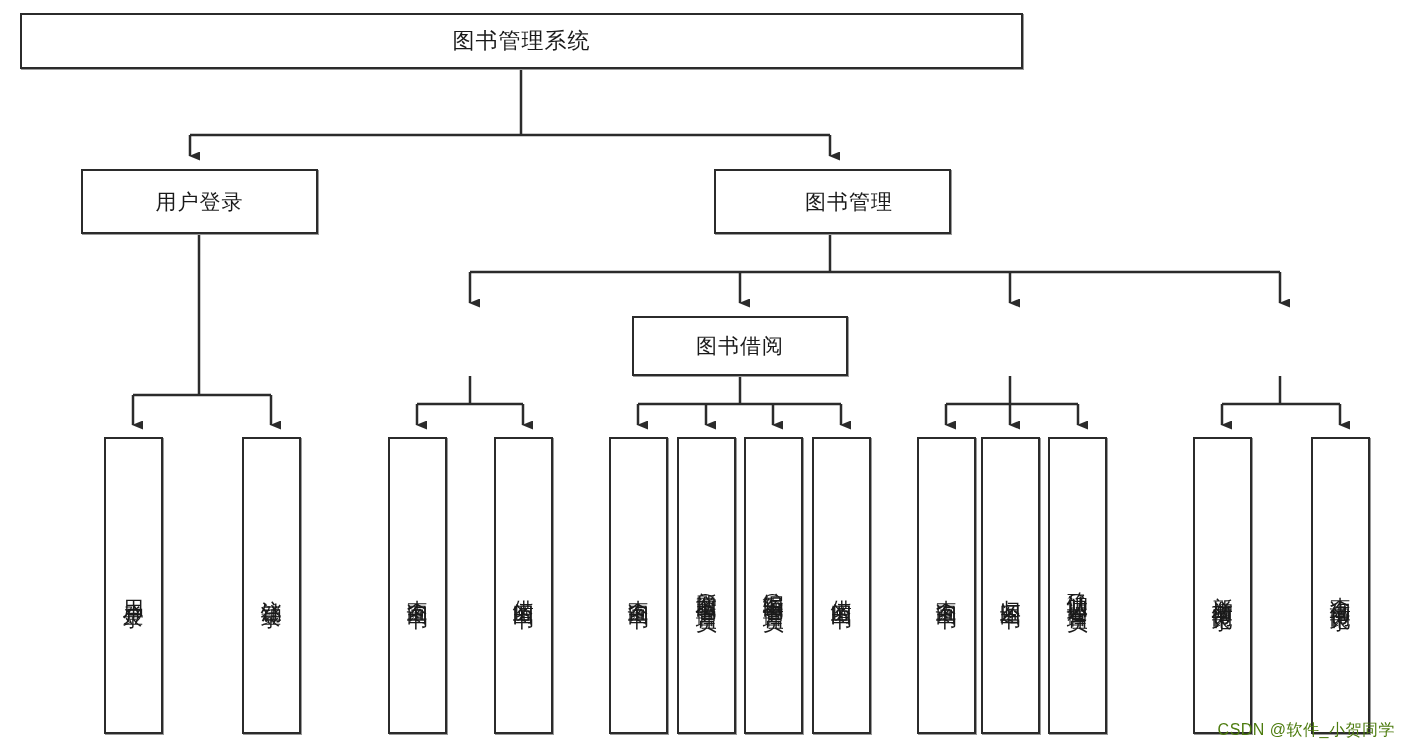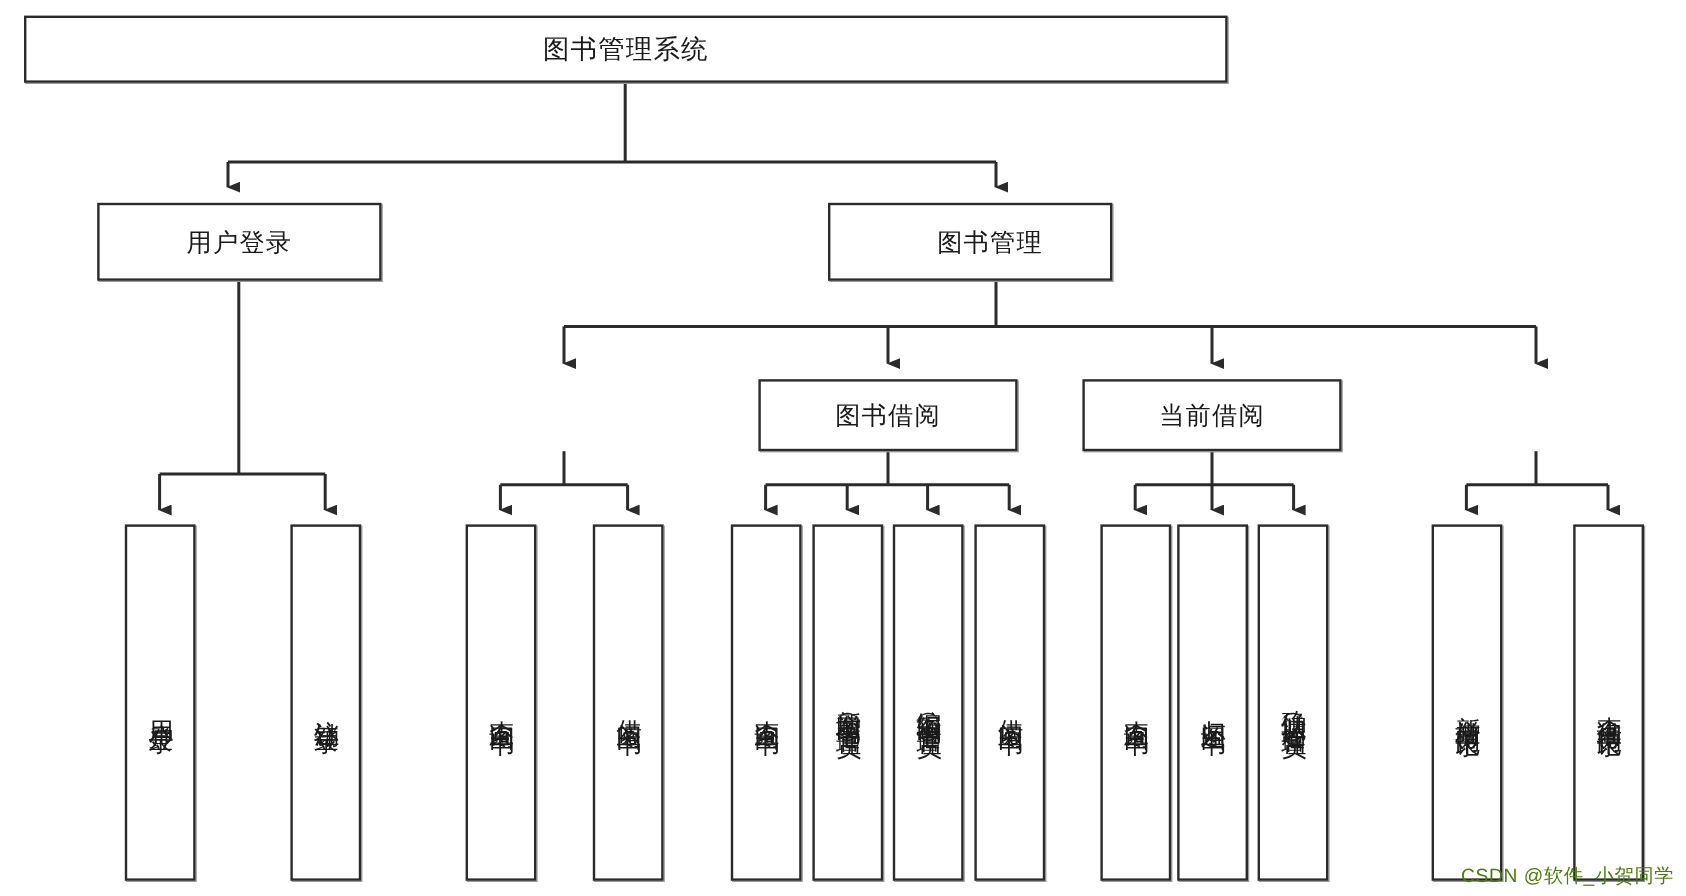--- a/index.html
+++ b/index.html
@@ -128,32 +128,29 @@
   </svg>
 
   <div class="node node-h node-root" style="left:20px; top:13px; width:1003px; height:56px;">
     <span class="label">图书管理系统</span>
   </div>
 
   <div class="node node-h" style="left:81px; top:169px; width:237px; height:65px;">
     <span class="label">用户登录</span>
   </div>
 
-  <div class="node node-h" style="left:690px; top:169px; width:237px; height:65px;padding-left:33px;">
+  <div class="node node-h" style="left:714px; top:169px; width:237px; height:65px;padding-left:33px;">
     <span class="label">图书管理</span>
   </div>
 
 
   <div class="node node-h" style="left:632px; top:316px; width:216px; height:60px;">
     <span class="label">图书借阅</span>
   </div>
 
-  <div class="node node-h" style="left:902px; top:316px; width:216px; height:60px;">
-    <span class="label">当前借阅</span>
-  </div>
 
 
   <div class="node node-v" style="left:104px; top:437px; width:59px; height:297px;">
     <span class="label">用户登录</span>
   </div>
 
   <div class="node node-v" style="left:242px; top:437px; width:59px; height:297px;">
     <span class="label">注销登录</span>
   </div>
 

